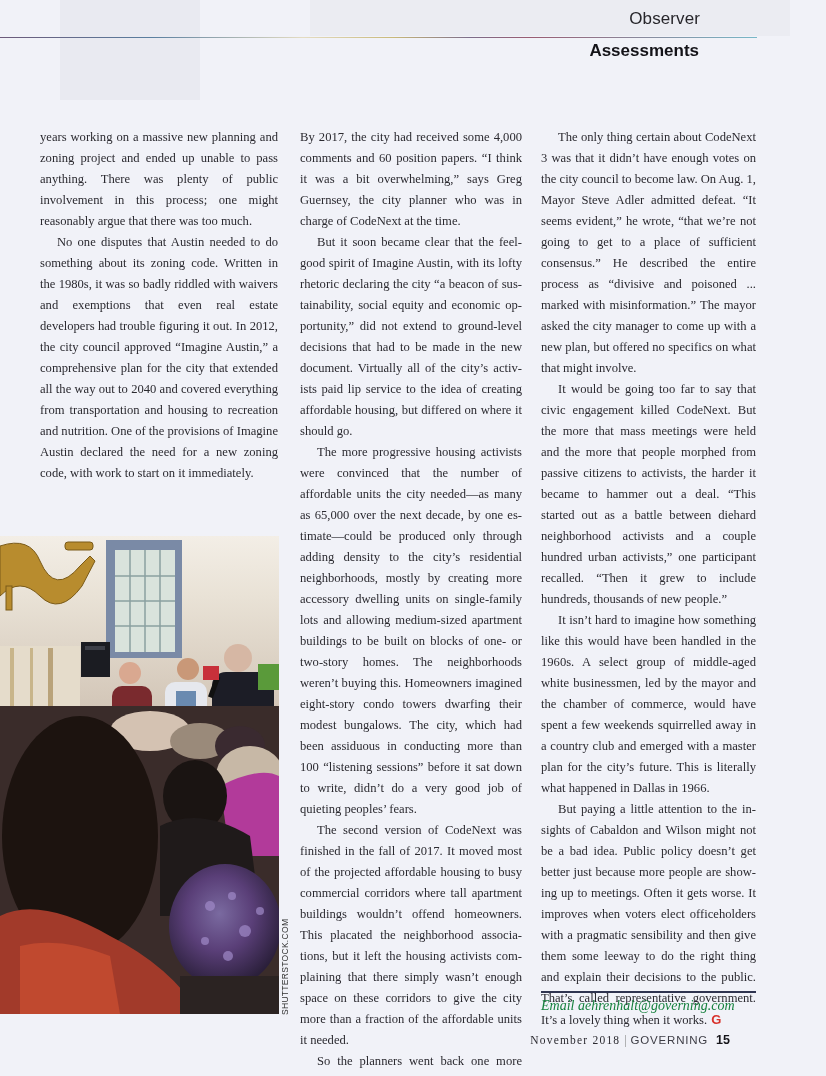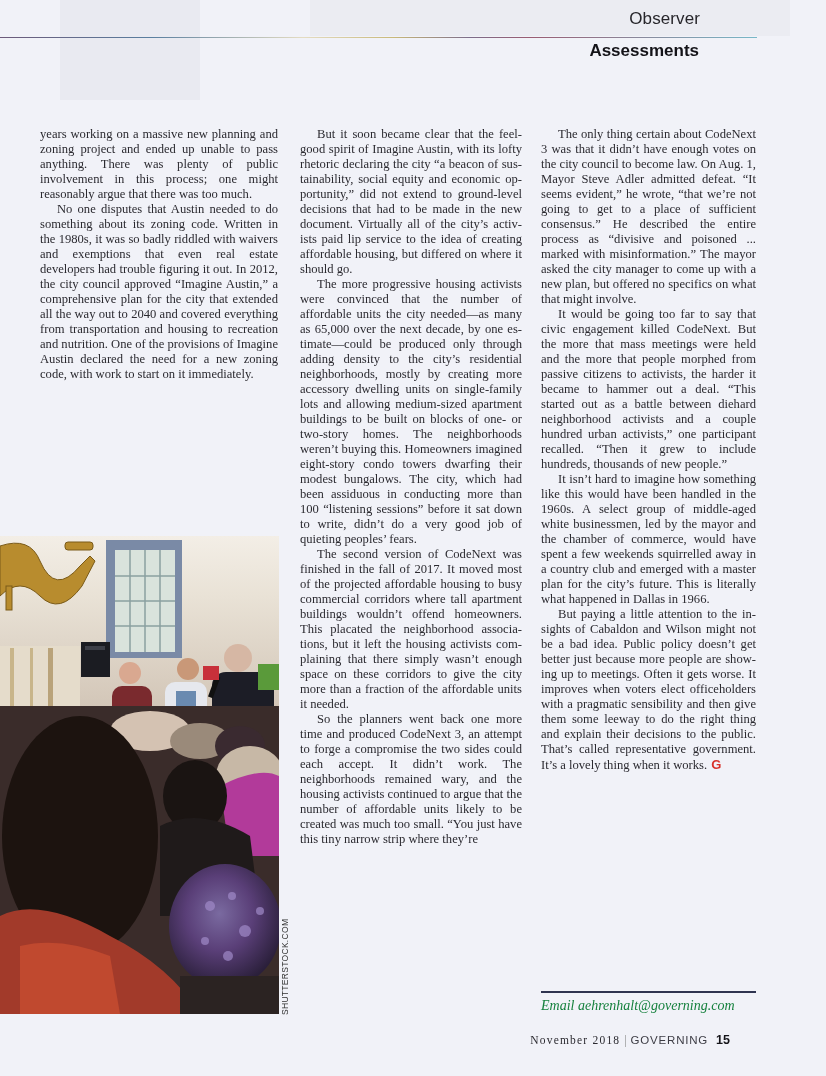--- a/index.html
+++ b/index.html
@@ -27,21 +27,21 @@
     position: absolute; left: 0; top: 37px; width: 757px; height: 1px;
     background: linear-gradient(90deg, #6d5a7a 0%, #5a7fa0 20%, #e4dcc2 40%, #c9b97a 52%, #7c6d8a 62%, #9a5c72 70%, #78b8c8 100%);
   }
   .subsection-label {
     position: absolute; right: 71px; top: 41px;
     font-family: "Liberation Sans", "DejaVu Sans", sans-serif;
     font-size: 17px; font-weight: bold; color: #141318; text-align: center;
   }
   .col {
     position: absolute; top: 127px;
-    font-size: 12.6px; line-height: 15px;
+    font-size: 12.6px; line-height: 21px;
     text-align: justify; hyphens: manual;
   }
   .col p { margin: 0; text-indent: 0; }
   .col p.indent { text-indent: 17px; }
   .col1 { left: 40px; width: 238px; }
   .col2 { left: 300px; width: 222px; }
   .col3 { left: 541px; width: 215px; }
   .photo {
     position: absolute; left: 0; top: 536px; width: 279px; height: 478px;
     overflow: hidden; background: #3a2a26;
@@ -172,20 +172,21 @@
           <circle cx="205" cy="405" r="4"></circle>
         <circle cx="228" cy="420" r="5"></circle>
           <circle cx="260" cy="375" r="4"></circle>
       </g>
       <rect x="180" y="440" width="99" height="38" fill="#2b2322"></rect>
     </svg>
   </div>
   <div class="photo-credit">SHUTTERSTOCK.COM</div>
 
   <div class="col col2">
+    <p>By 2017, the city had received some 4,000 comments and 60 position papers. “I think it was a bit overwhelming,” says Greg Guernsey, the city planner who was in charge of CodeNext at the time.</p>
     <p class="indent">But it soon became clear that the feel-good spirit of Imagine Austin, with its lofty rhetoric declaring the city “a beacon of sus­tainability, social equity and economic op­portunity,” did not extend to ground-level decisions that had to be made in the new document. Virtually all of the city’s activ­ists paid lip service to the idea of creating affordable housing, but differed on where it should go.</p>
     <p class="indent">The more progressive housing activ­ists were convinced that the number of affordable units the city needed—as many as 65,000 over the next decade, by one es­timate—could be produced only through adding density to the city’s residential neighborhoods, mostly by creating more accessory dwelling units on single-family lots and allowing medium-sized apartment buildings to be built on blocks of one- or two-story homes. The neighborhoods weren’t buying this. Homeowners imag­ined eight-story condo towers dwarfing their modest bungalows. The city, which had been assiduous in conducting more than 100 “listening sessions” before it sat down to write, didn’t do a very good job of quieting peoples’ fears.</p>
     <p class="indent">The second version of CodeNext was finished in the fall of 2017. It moved most of the projected affordable housing to busy commercial corridors where tall apartment buildings wouldn’t offend homeowners. This placated the neighborhood associa­tions, but it left the housing activists com­plaining that there simply wasn’t enough space on these corridors to give the city more than a fraction of the affordable units it needed.</p>
     <p class="indent">So the planners went back one more time and produced CodeNext 3, an at­tempt to forge a compromise the two sides could each accept. It didn’t work. The neighborhoods remained wary, and the housing activists continued to argue that the number of affordable units likely to be created was much too small. “You just have this tiny narrow strip where they’re</p>
   </div>
 
   <div class="col col3">
     <p class="indent">The only thing certain about CodeNext 3 was that it didn’t have enough votes on the city council to become law. On Aug. 1, Mayor Steve Adler admitted defeat. “It seems evi­dent,” he wrote, “that we’re not going to get to a place of sufficient consensus.” He de­scribed the entire process as “divisive and poisoned ... marked with misinformation.” The mayor asked the city manager to come up with a new plan, but offered no specifics on what that might involve.</p>
     <p class="indent">It would be going too far to say that civic engagement killed CodeNext. But the more that mass meetings were held and the more that people morphed from pas­sive citizens to activists, the harder it be­came to hammer out a deal. “This started out as a battle between diehard neighbor­hood activists and a couple hundred urban activists,” one participant recalled. “Then it grew to include hundreds, thousands of new people.”</p>
     <p class="indent">It isn’t hard to imagine how something like this would have been handled in the 1960s. A select group of middle-aged white businessmen, led by the mayor and the chamber of commerce, would have spent a few weekends squirrelled away in a country club and emerged with a master plan for the city’s future. This is literally what happened in Dallas in 1966.</p>

